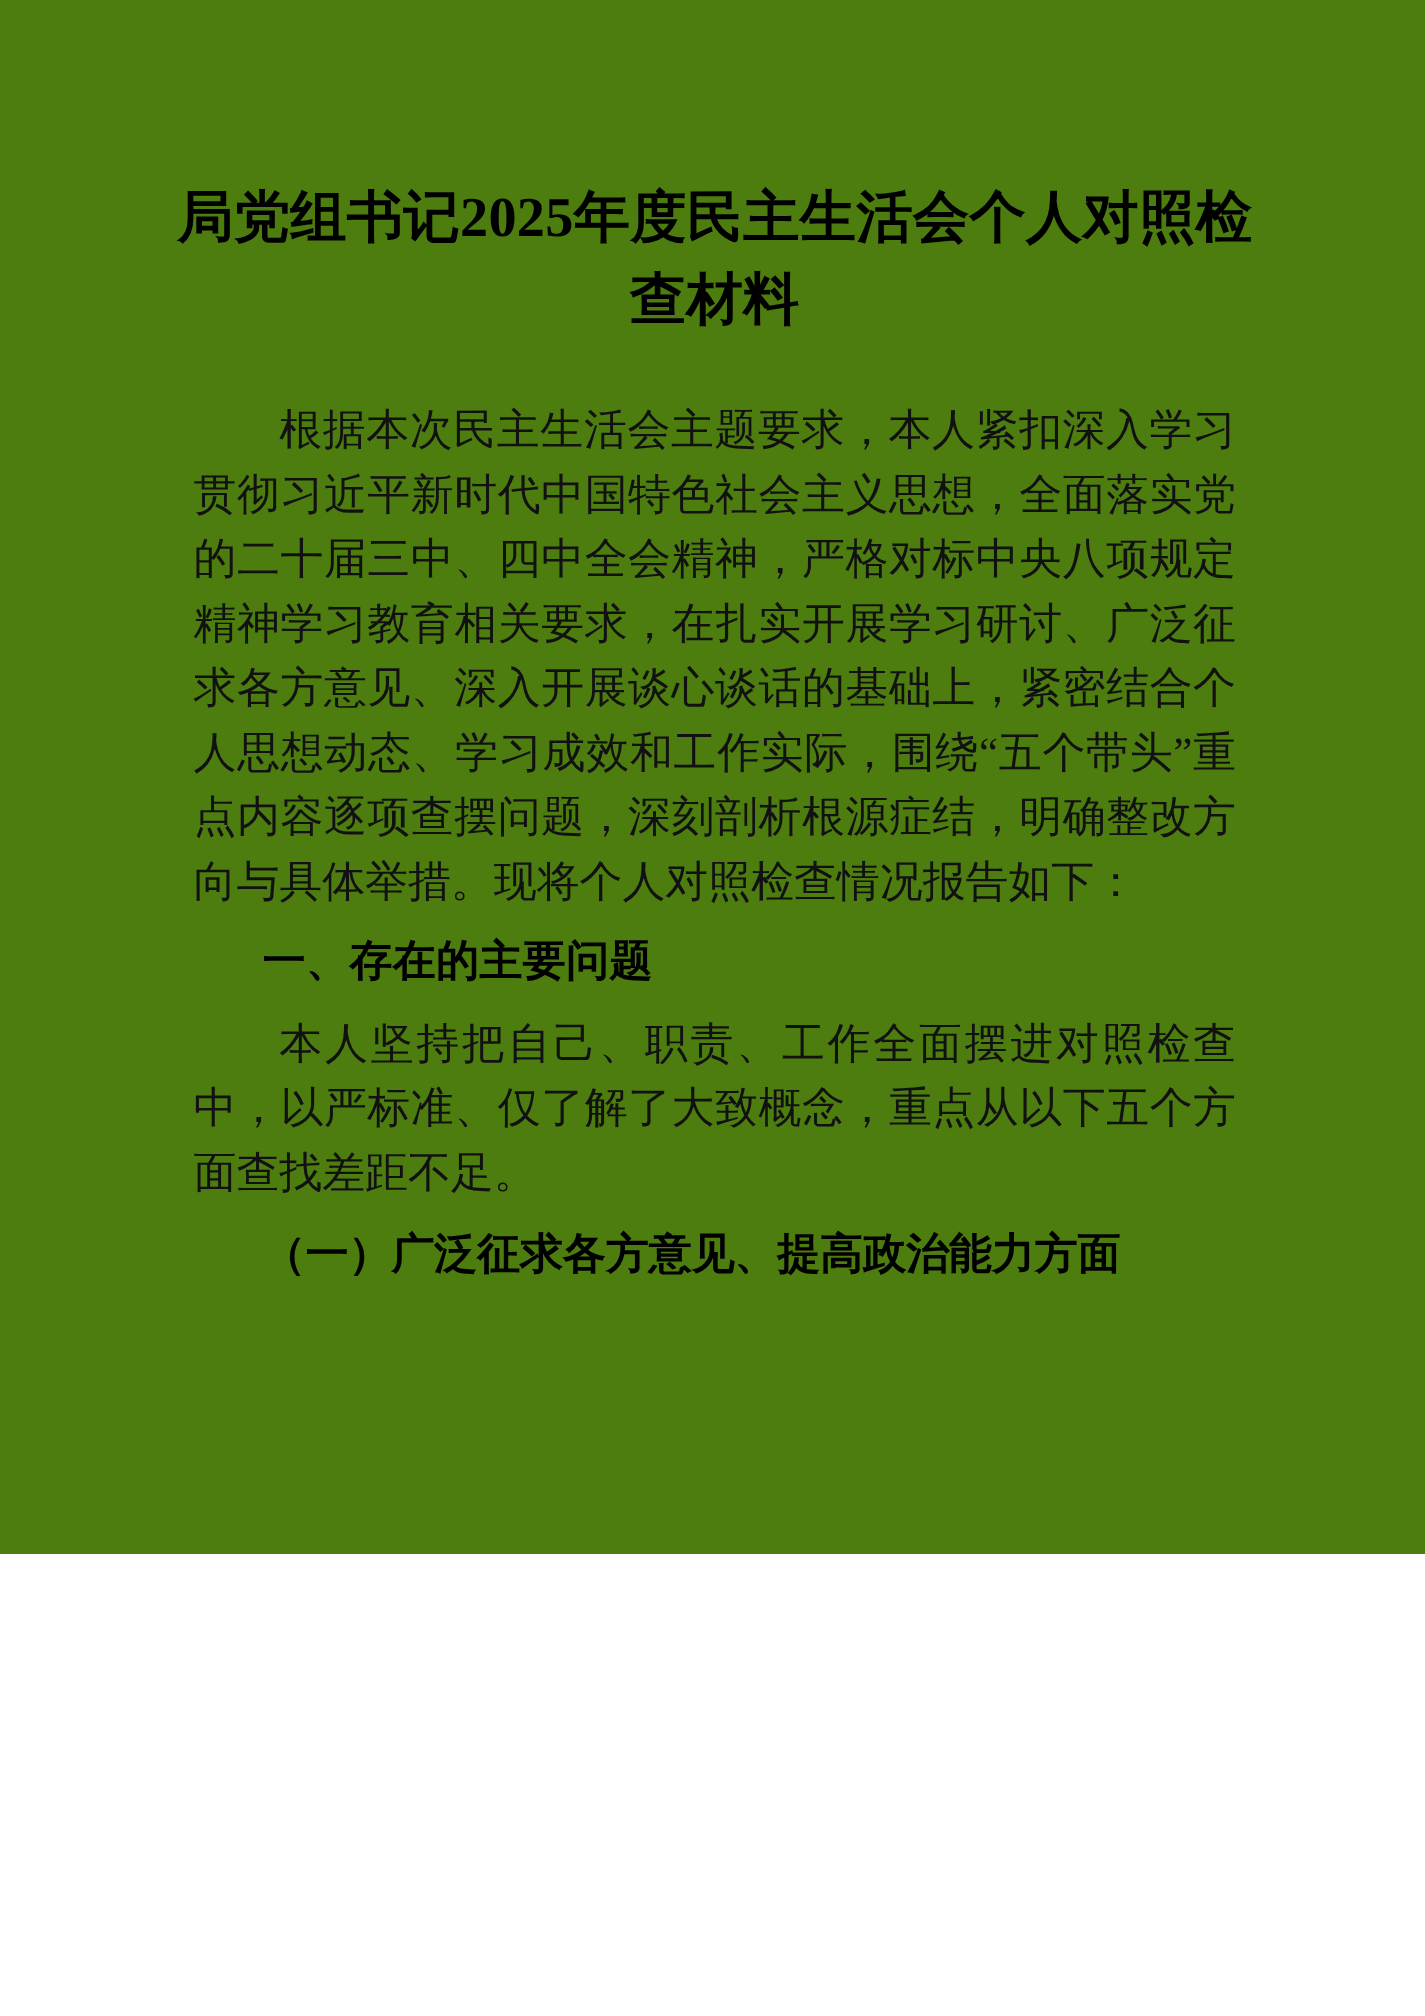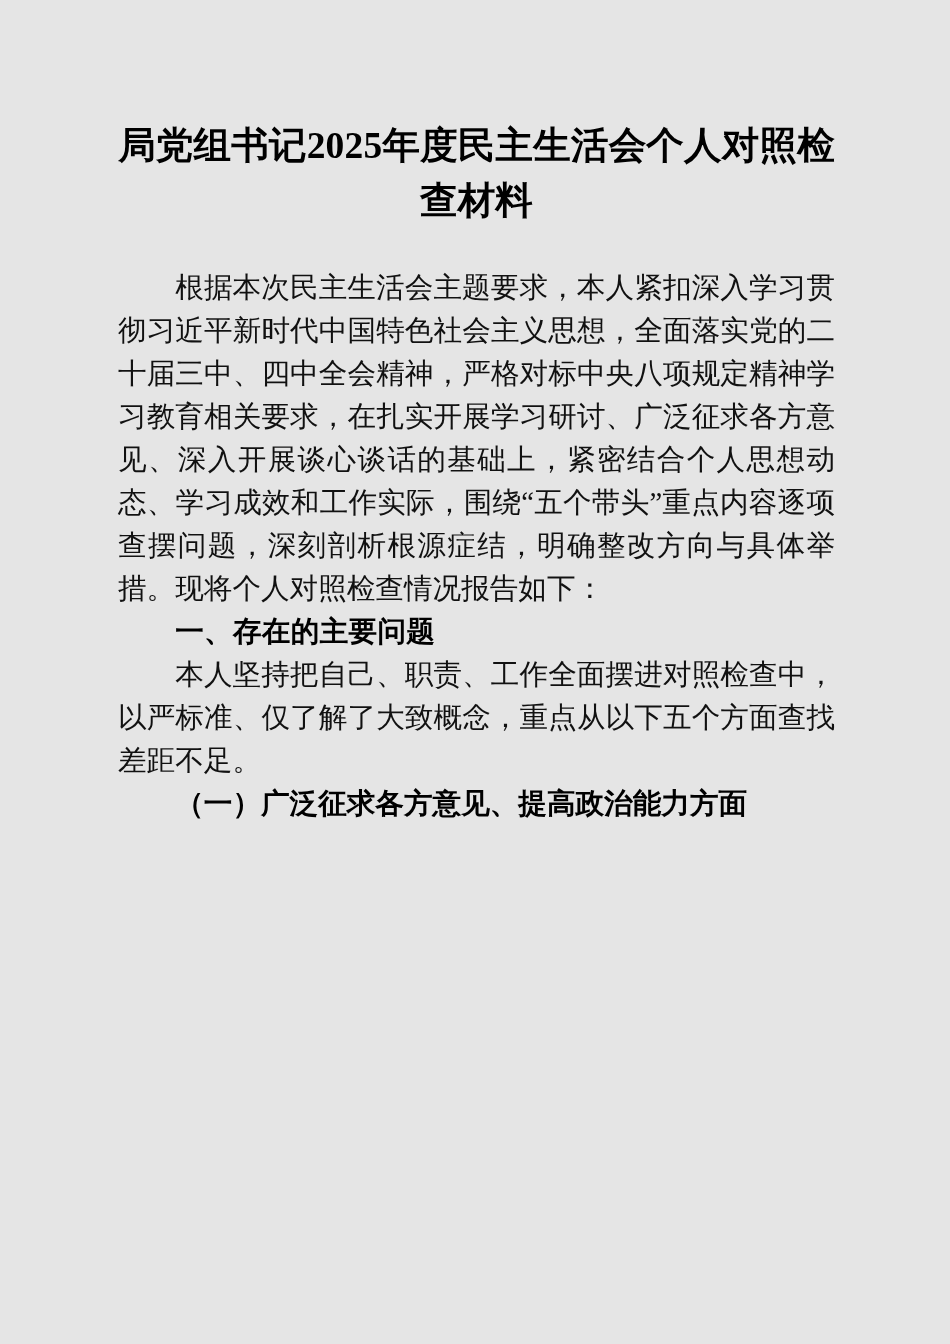--- a/index.html
+++ b/index.html
@@ -9,22 +9,22 @@
   }
 
   body {
     font-family: "Liberation Serif", "DejaVu Serif", serif;
     color: #000000;
   }
 
   .page {
     position: relative;
     width: 950px;
-    height: 1344px;
-    background: #e5e5e5;
+    height: 1036px;
+    background: #4d7c0f;
     overflow: hidden;
     box-sizing: border-box;
   }
 
   
   .content {
     position: absolute;
     left: 118px;
     top: 0;
     width: 717px;
@@ -40,21 +40,21 @@
     font-weight: bold;
     line-height: 55px;
     text-align: center;
     letter-spacing: 0.2px;
     color: #000000;
     text-rendering: optimizeLegibility;
   }
 
   
   .para {
-    margin: 0;
+    margin: 11px;
     padding: 0;
     font-family: "Liberation Serif", "DejaVu Serif", serif;
     font-size: 28.6px;
     line-height: 43px;
     text-align: justify;
     text-justify: inter-ideograph;
     text-indent: 57.2px;        
     color: #111111;
     font-weight: 400;
     letter-spacing: 0;
@@ -63,21 +63,21 @@
 
   .para-spacer-top { margin-top: 38px; }
 
   
   #intro-paragraph { padding-top: 0; }
 
   
   .h1-section {
     margin: 0;
     padding: 0;
-    font-family: Liberation Serif, serif;
+    font-family: Liberation Mono, monospace;
     font-size: 28.6px;
     font-weight: bold;
     line-height: 43px;
     text-indent: 57.2px;        
     color: #000000;
     letter-spacing: 0.3px;
   }
 
   
   .h2-section {

